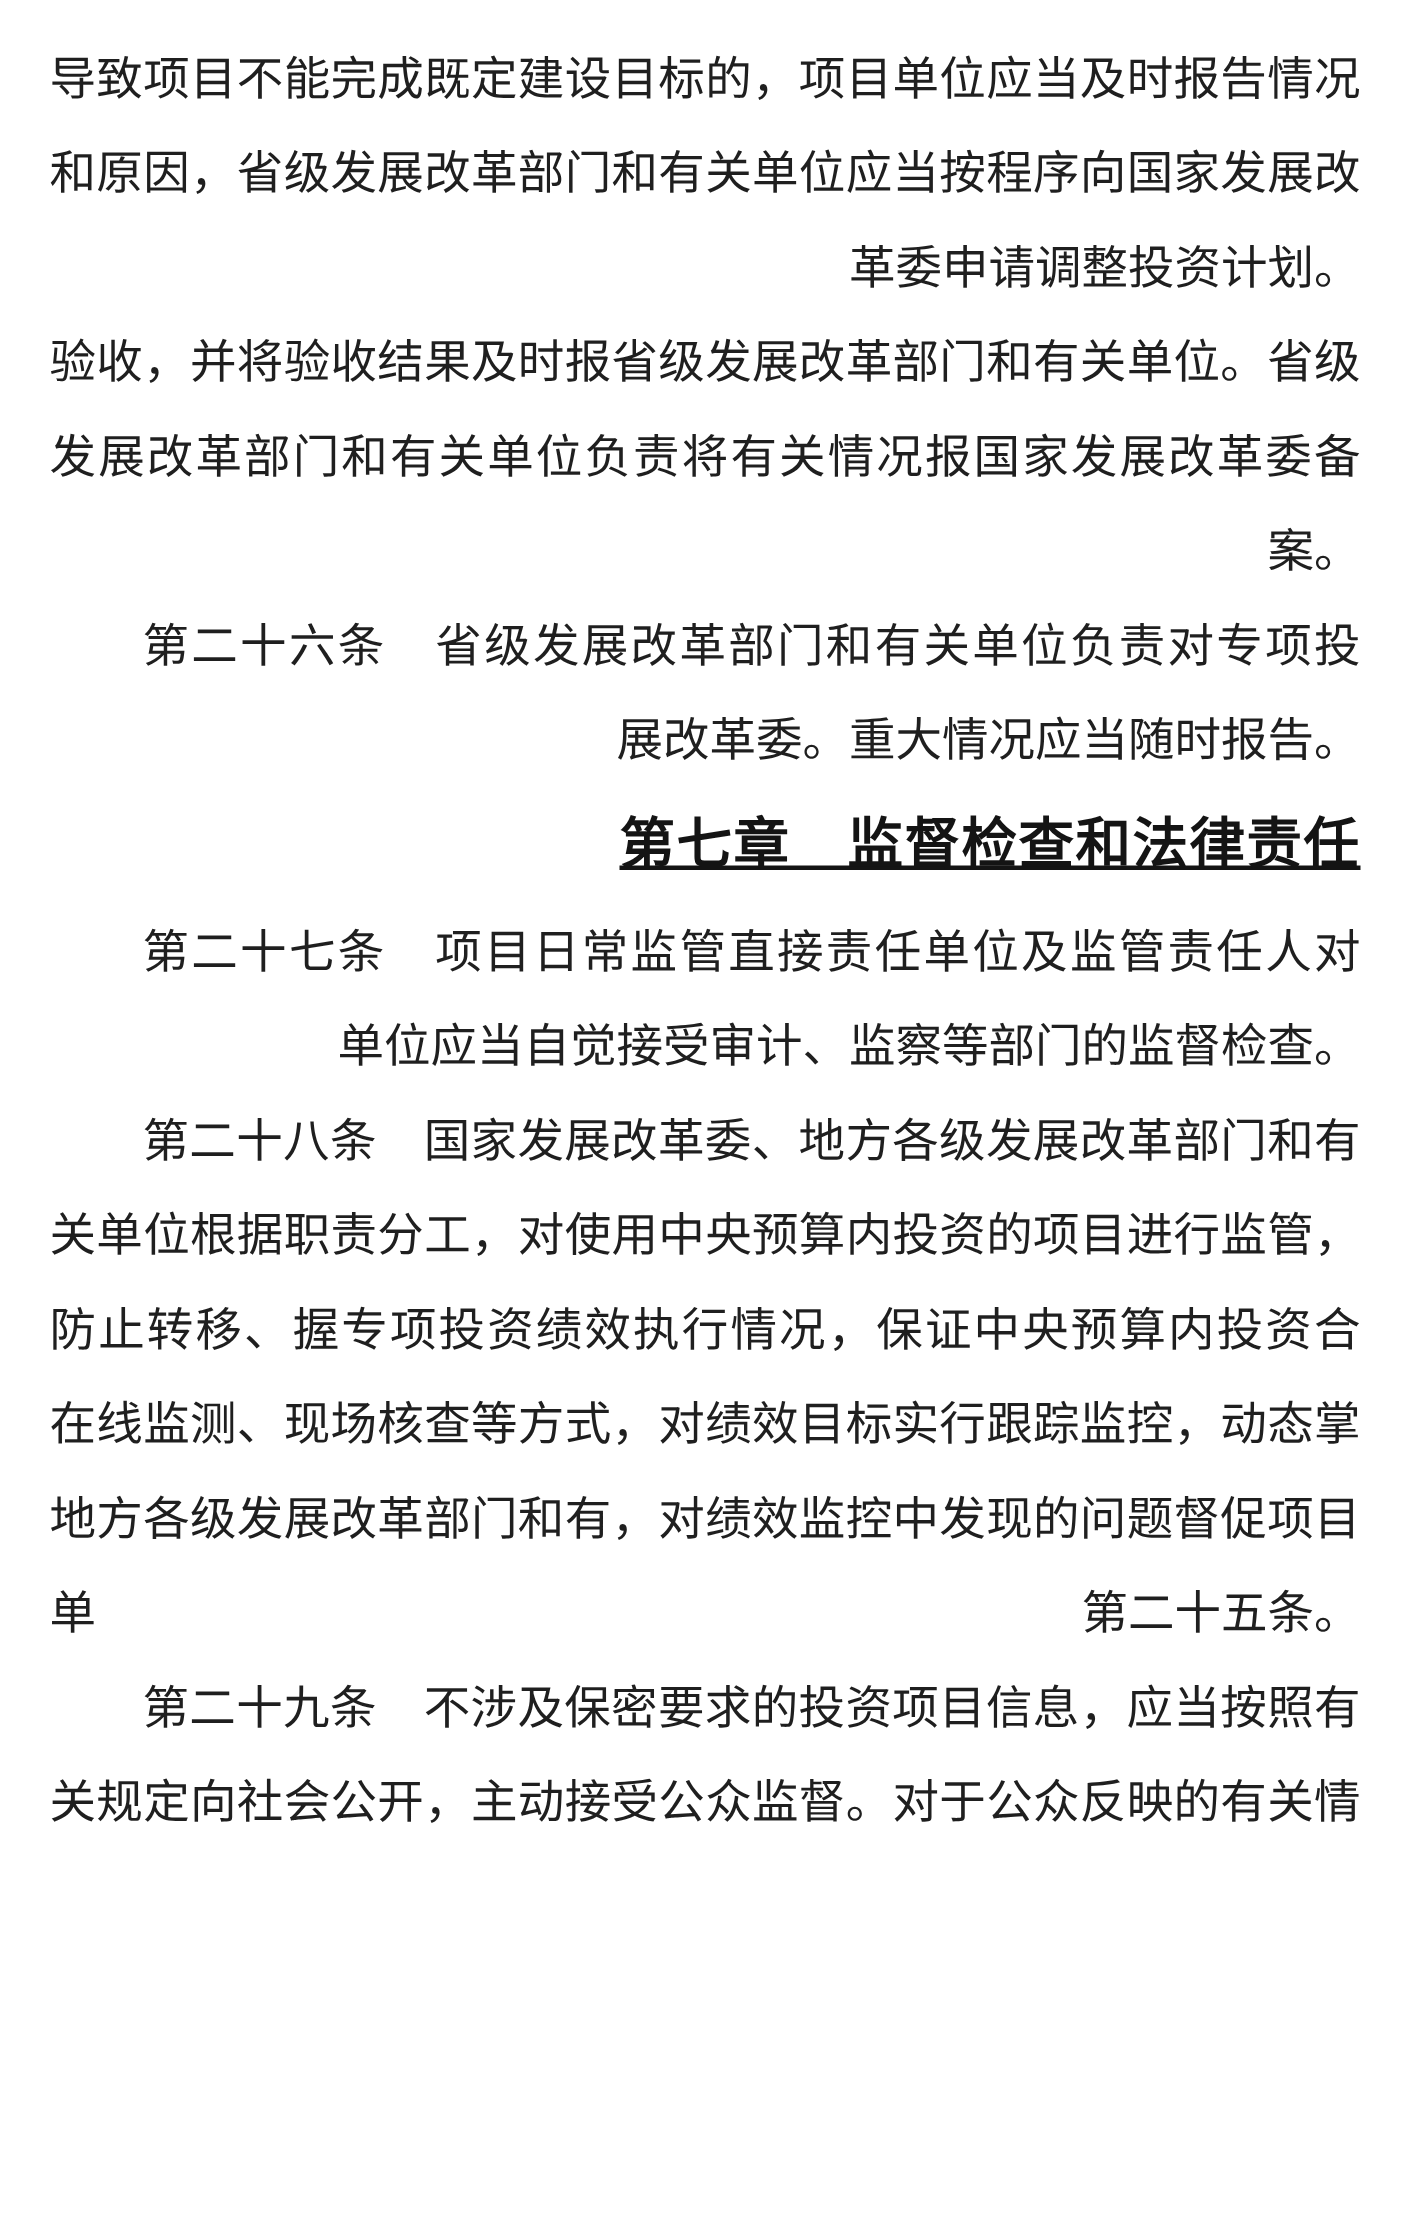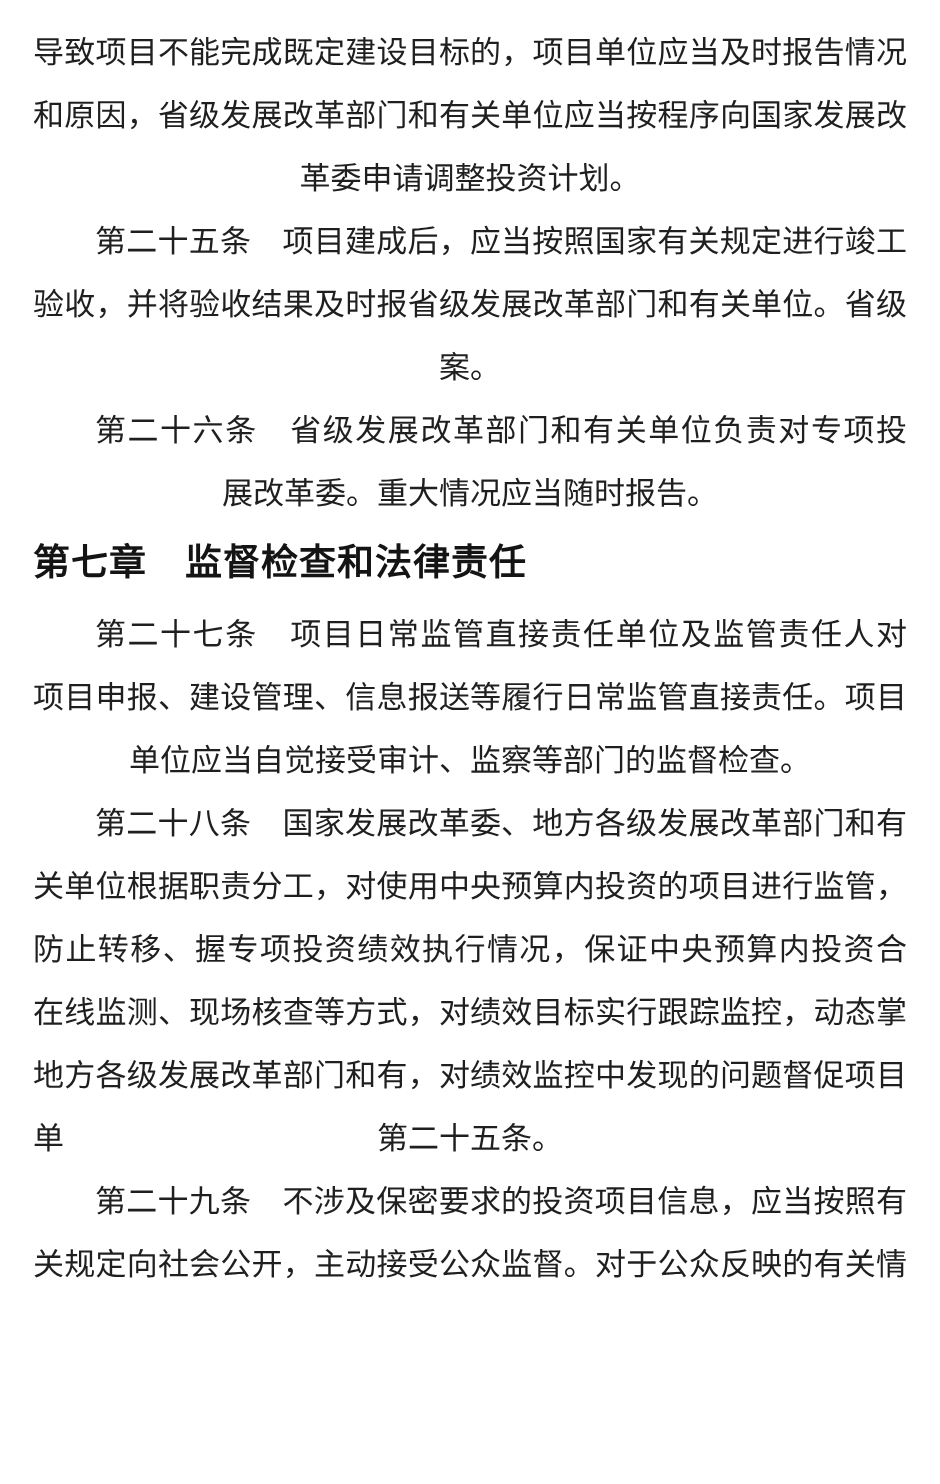--- a/index.html
+++ b/index.html
@@ -18,69 +18,69 @@
     font-family: "Liberation Serif", "DejaVu Serif", serif;
     font-size: 31px;
     font-weight: 400;
     color: #1f1f1f;
   }
   .para { margin: 0; padding: 0; }
   .line {
     height: 63px;
     line-height: 63px;
     white-space: normal;
-    text-align: center;
+    text-align: right;
   }
   
   .just {
     text-align: justify;
     text-align-last: justify;
     -moz-text-align-last: justify;
   }
   
   .ind { text-indent: 62px; }
   .chapter {
     margin: 6px 0 9px 0;
     height: 63px;
     line-height: 63px;
-    text-align: left;
+    text-align: right;
     font-family: "Liberation Sans", "DejaVu Sans", sans-serif;
     font-size: 37px;
     font-weight: 700;
     color: #141414;
     letter-spacing: 1px;
+    text-decoration: underline;
   }
 </style>
 </head>
 <body>
 
 <div class="page">
 
   <div class="para">
     <div class="line just">导致项目不能完成既定建设目标的，项目单位应当及时报告情况</div>
     <div class="line just">和原因，省级发展改革部门和有关单位应当按程序向国家发展改</div>
     <div class="line">革委申请调整投资计划。</div>
   </div>
 
   <div class="para">
-    <div class="line just ind">第二十五条　项目建成后，应当按照国家有关规定进行竣工</div>
     <div class="line just">验收，并将验收结果及时报省级发展改革部门和有关单位。省级</div>
+    <div class="line just">发展改革部门和有关单位负责将有关情况报国家发展改革委备</div>
     <div class="line">案。</div>
   </div>
 
   <div class="para">
     <div class="line just ind">第二十六条　省级发展改革部门和有关单位负责对专项投</div>
     <div class="line">展改革委。重大情况应当随时报告。</div>
   </div>
 
   <h2 class="chapter">第七章　监督检查和法律责任</h2>
 
   <div class="para">
     <div class="line just ind">第二十七条　项目日常监管直接责任单位及监管责任人对</div>
-    <div class="line just">项目申报、建设管理、信息报送等履行日常监管直接责任。项目</div>
     <div class="line">单位应当自觉接受审计、监察等部门的监督检查。</div>
   </div>
 
   <div class="para">
     <div class="line just ind">第二十八条　国家发展改革委、地方各级发展改革部门和有</div>
     <div class="line just">关单位根据职责分工，对使用中央预算内投资的项目进行监管，</div>
     <div class="line just">防止转移、握专项投资绩效执行情况，保证中央预算内投资合</div>
     <div class="line just">在线监测、现场核查等方式，对绩效目标实行跟踪监控，动态掌</div>
     <div class="line just">地方各级发展改革部门和有，对绩效监控中发现的问题督促项目单</div>
     <div class="line">第二十五条。</div>

